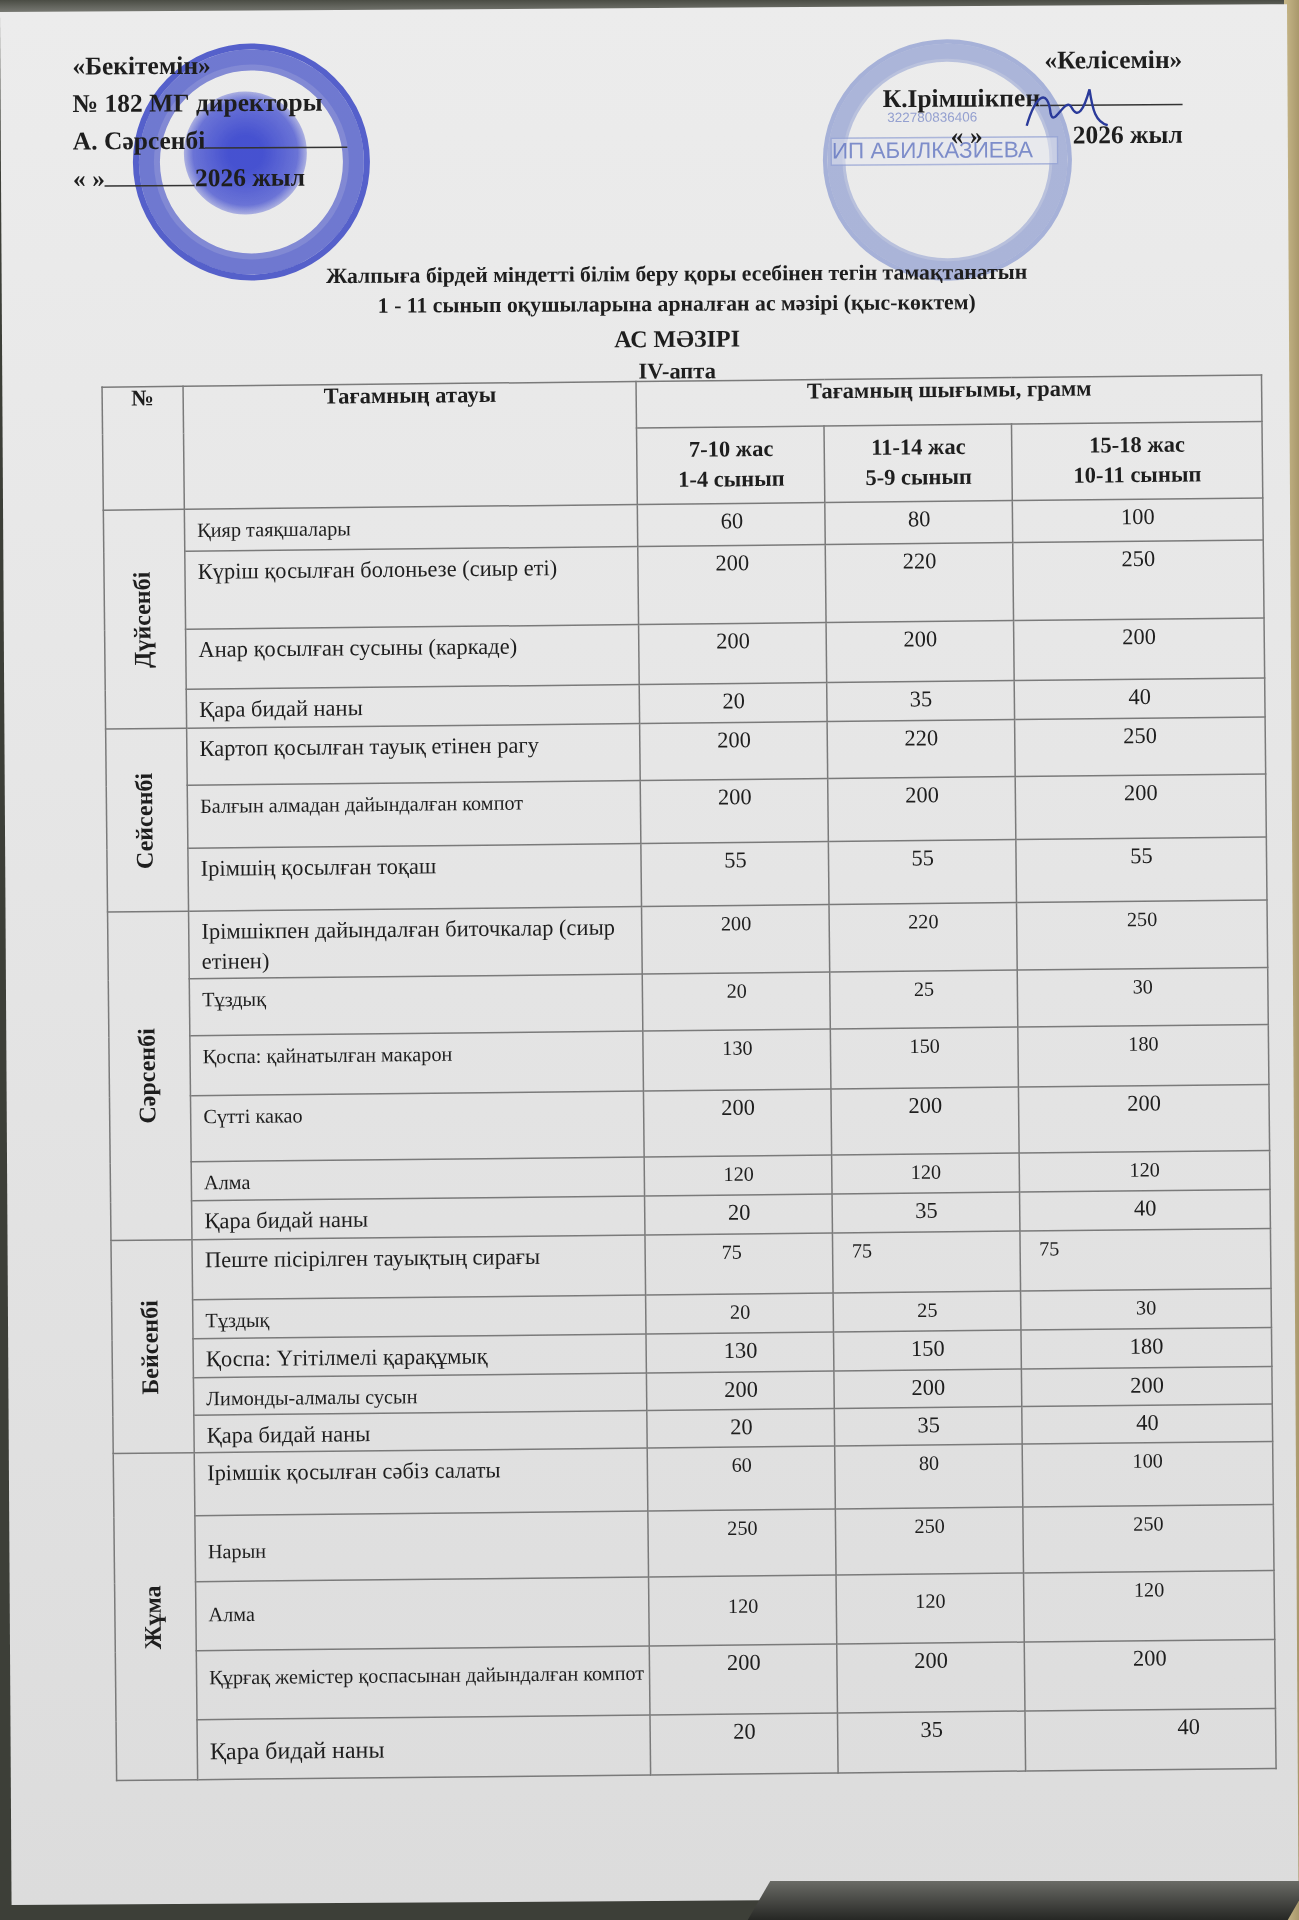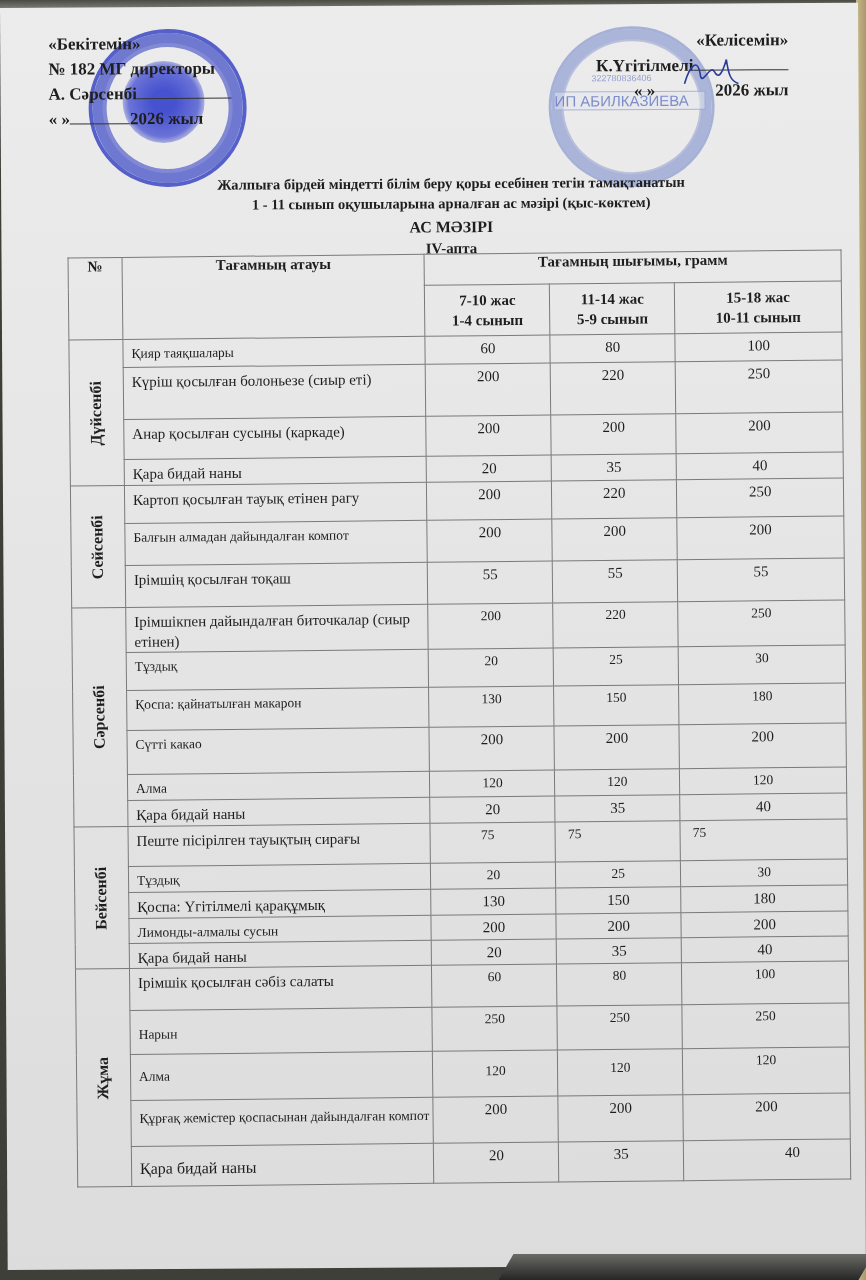--- a/index.html
+++ b/index.html
@@ -101,21 +101,21 @@
     <div class="line"><span>«   »</span><span class="underline-slot short"></span><span>2026 жыл</span></div>
   </div>
 
   <div class="stamp-right">
     <div class="stamp-num">322780836406</div>
     <div class="stamp-name">ИП АБИЛКАЗИЕВА</div>
   </div>
 
   <div class="approve-right">
     <div>«Келісемін»</div>
-    <div><span>К.Үгітілмелі</span><span class="underline-slot"></span></div>
+    <div><span>К.Ірімшікпен</span><span class="underline-slot"></span></div>
     <div><span>«   »</span><span class="underline-slot short" style="border:none"></span><span>2026 жыл</span></div>
   </div>
 
   <svg class="signature" viewBox="0 0 60 36">
     <path d="M4 30 C10 10, 18 4, 20 22 C22 32, 30 10, 34 18 C38 26, 42 20, 46 6 C48 20, 50 28, 58 30" stroke="#2a3a9a" stroke-width="1.6" fill="none"></path>
   </svg>
 
   <div class="title-block">
     <div class="t1">Жалпыға бірдей міндетті білім беру қоры  есебінен тегін тамақтанатын</div>
     <div class="t2">1 - 11 сынып оқушыларына арналған ас мәзірі (қыс-көктем)</div>

